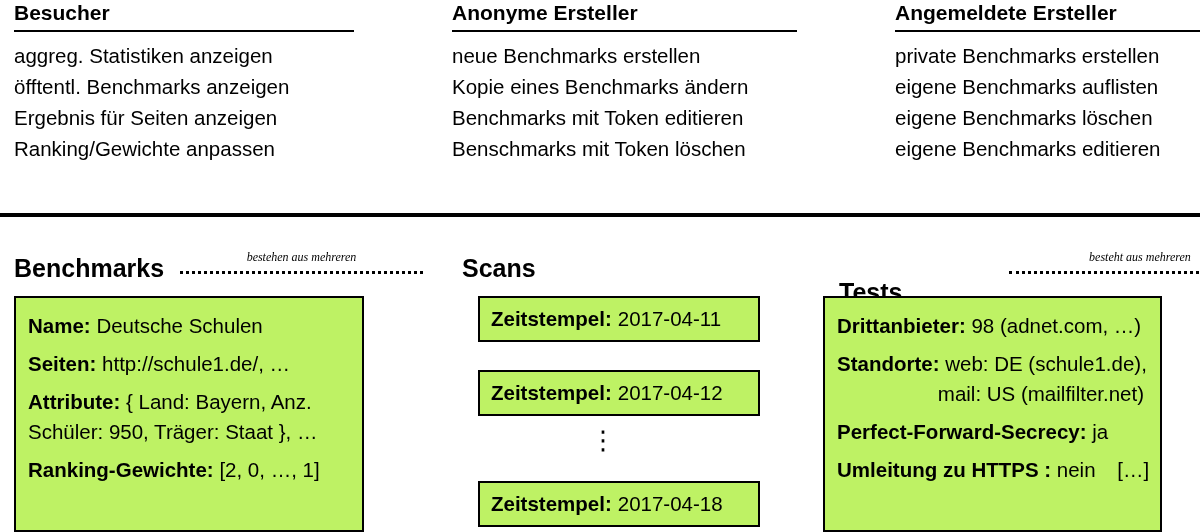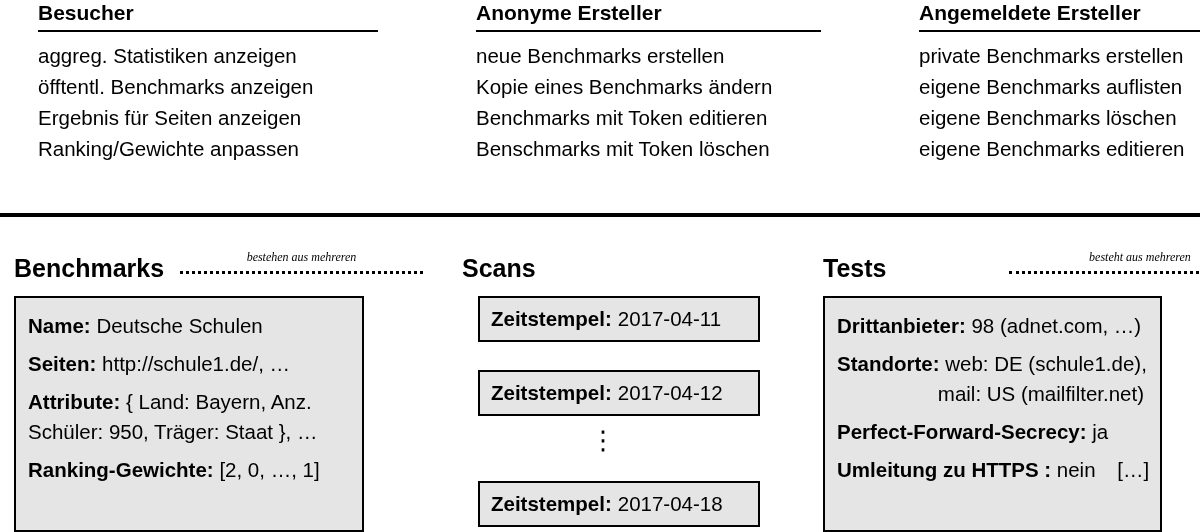--- a/index.html
+++ b/index.html
@@ -20,21 +20,20 @@
   #roles {
     position: absolute;
     left: 0;
     top: 0;
     width: 1200px;
     height: 190px;
   }
   .role-col {
     position: absolute;
     top: 0;
-    margin-left: 24px;
   }
   .role-col.c0 { left: 14px;  width: 340px; }
   .role-col.c1 { left: 452px; width: 345px; }
   .role-col.c2 { left: 895px; width: 305px; }
 
   .role-title {
     font-size: 21px;
     font-weight: bold;
     line-height: 26px;
     padding-bottom: 4px;
@@ -84,21 +83,21 @@
   .ent-head {
     position: absolute;
     top: 30px;
     font-size: 25px;
     font-weight: bold;
     line-height: 26px;
     white-space: nowrap;
   }
   .ent.e0 .ent-head { left: 0; }
   .ent.e1 .ent-head { left: 0; }
-  .ent.e2 .ent-head { left: 0; }
+  .ent.e2 .ent-head { left: 16px; margin-top: 24px; }
 
   
   .connector {
     position: absolute;
     top: 22px;
   }
   .connector .conn-label {
     font-size: 12px;
     font-style: italic;
     line-height: 20px;
@@ -112,21 +111,21 @@
   }
   .conn-a { left: 166px; width: 243px; }
   .conn-a .conn-line { width: 243px; }
   .conn-b { left: 547px; width: 262px; }
   .conn-b .conn-line { width: 262px; }
 
   .box {
     position: absolute;
     border: 2px solid #000;
     box-sizing: border-box;
-    background: #e5e5e5;
+    background: #bef264;
   }
 
   
   #box-benchmarks {
     left: 0;
     top: 71px;
     width: 350px;
     height: 236px;
     padding: 13px 12px 0 12px;
   }

